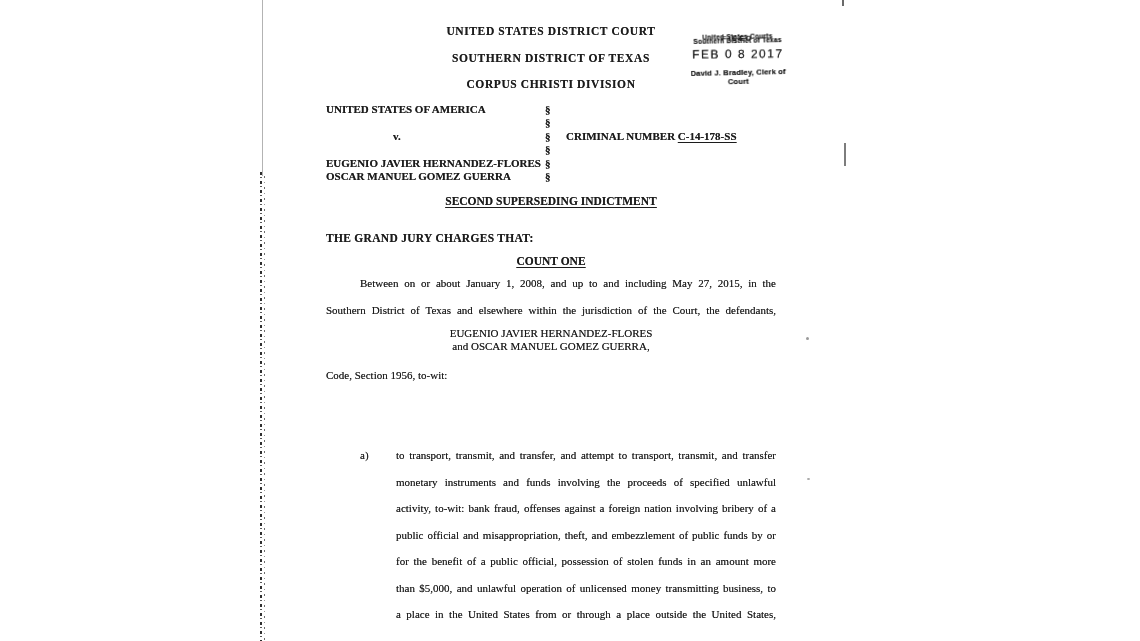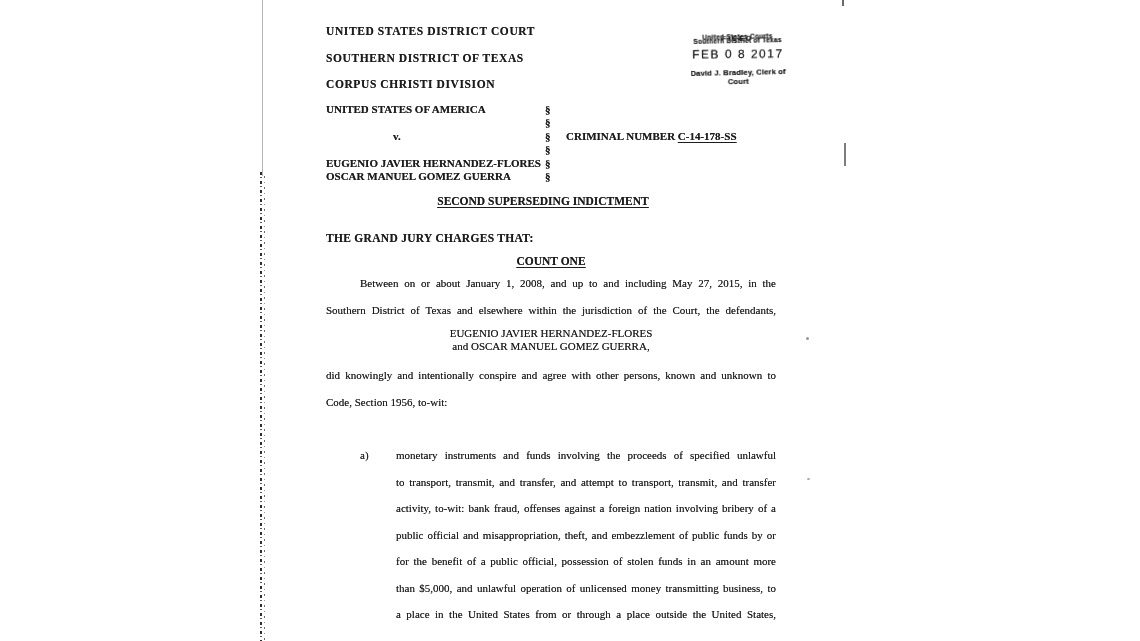--- a/index.html
+++ b/index.html
@@ -16,21 +16,21 @@
   .edge-dash-a { position:absolute; left:260px; top:172px; width:2px; height:469px;
     background:repeating-linear-gradient(180deg,#2f2f2f 0 3px,transparent 3px 5px,#5a5a5a 5px 6px,transparent 6px 9px); }
   .edge-dash-b { position:absolute; left:264px; top:176px; width:1px; height:465px;
     background:repeating-linear-gradient(180deg,#6f6f6f 0 2px,transparent 2px 6px,#9a9a9a 6px 7px,transparent 7px 11px); }
   .corner-tick { position:absolute; left:842px; top:0; width:2px; height:6px; background:#6a6a6a; }
   .right-mark { position:absolute; left:844px; top:143px; width:2px; height:23px; background:#7d7d7d; }
   .speck1 { position:absolute; left:806px; top:337px; width:3px; height:3px; background:#9a9a9a; border-radius:50%; }
   .speck2 { position:absolute; left:807px; top:478px; width:3px; height:2px; background:#a8a8a8; border-radius:50%; }
 
   
-  .court-header { position:absolute; left:326px; top:18px; width:450px; text-align:left;
+  .court-header { position:absolute; left:326px; top:18px; width:450px; text-align:center;
     font-weight:bold; font-size:11.5px; letter-spacing:0.6px; line-height:26.5px; }
 
   
   .stamp { position:absolute; left:679px; top:34px; width:118px; text-align:center;
     font-family:"Liberation Sans","DejaVu Sans",sans-serif; color:#1b1b1b;
     transform:rotate(-1.2deg); filter:blur(0.35px); }
   .stamp-head { font-weight:bold; font-size:6.5px; line-height:5px; letter-spacing:0.3px; }
   .stamp-head .s2 { margin-top:-1px; }
   .stamp-head .s3 { margin-top:-7px; font-size:7.5px; letter-spacing:2px; opacity:0.9; }
   .stamp-date { margin-top:6px; font-size:12px; letter-spacing:1.5px; font-weight:normal;
@@ -41,21 +41,21 @@
   .caption { position:absolute; left:326px; top:103px; width:470px;
     font-size:11px; font-weight:bold; line-height:13.4px; }
   .cap-row { display:flex; }
   .cap-left { width:219px; flex:none; }
   .cap-left.versus { padding-left:67px; box-sizing:border-box; font-weight:bold; }
   .cap-mid { width:21px; flex:none; }
   .cap-right { flex:1; }
   .u { text-decoration:underline; text-underline-offset:2px; }
 
   
-  .doc-title { position:absolute; left:318px; top:195px; width:450px; text-align:center;
+  .doc-title { position:absolute; left:326px; top:195px; width:450px; text-align:center;
     font-weight:bold; font-size:11.5px; line-height:13px; }
   .charges { position:absolute; left:326px; top:232px; width:450px; text-align:left;
     font-weight:bold; font-size:11.5px; line-height:13px; letter-spacing:0.3px; }
   .count { position:absolute; left:326px; top:249px; width:450px; text-align:center;
     font-weight:bold; font-size:11.5px; line-height:13px;margin-top:6px; }
 
   
   .para { position:absolute; left:326px; width:450px; font-size:11px; line-height:26.5px; }
   .para1 { top:270px; }
   .para2 { top:362px; }
@@ -141,28 +141,27 @@
     <div class="jl indent">Between on or about January 1, 2008, and up to and including May 27, 2015, in the</div>
     <div class="jl">Southern District of Texas and elsewhere within the jurisdiction of the Court, the defendants,</div>
   </div>
 
   <div class="names">
     <div>EUGENIO JAVIER HERNANDEZ-FLORES</div>
     <div>and OSCAR MANUEL GOMEZ GUERRA,</div>
   </div>
 
   <div class="para para2">
-    <div class="jl">did knowingly and intentionally conspire and agree with other persons, known and unknown to</div>
     <div class="jl-left">Code, Section 1956, to-wit:</div>
   </div>
 
   <div class="item-label">a)</div>
   <div class="item-text">
+    <div class="jl">to transport, transmit, and transfer, and attempt to transport, transmit, and transfer</div>
     <div class="jl">monetary instruments and funds involving the proceeds of specified unlawful</div>
-    <div class="jl">to transport, transmit, and transfer, and attempt to transport, transmit, and transfer</div>
     <div class="jl">activity, to-wit: bank fraud, offenses against a foreign nation involving bribery of a</div>
     <div class="jl">public official and misappropriation, theft, and embezzlement of public funds by or</div>
     <div class="jl">for the benefit of a public official, possession of stolen funds in an amount more</div>
     <div class="jl">than $5,000, and unlawful operation of unlicensed money transmitting business, to</div>
     <div class="jl">a place in the United States from or through a place outside the United States,</div>
   </div>
 
 </div>
 
 </body></html>

